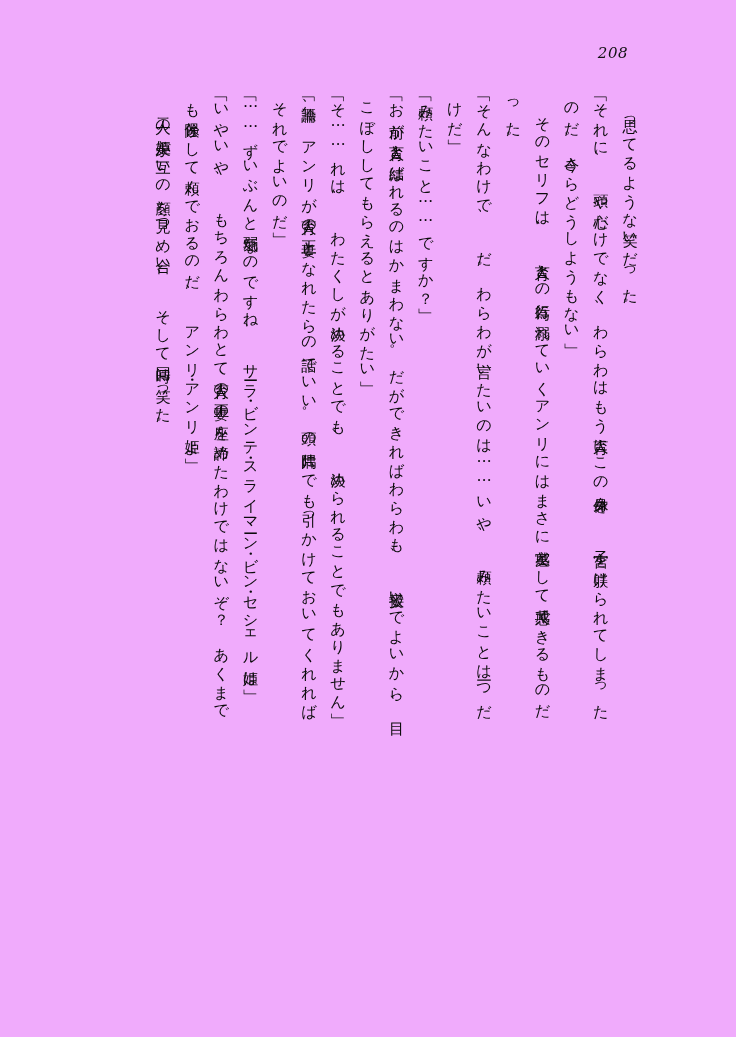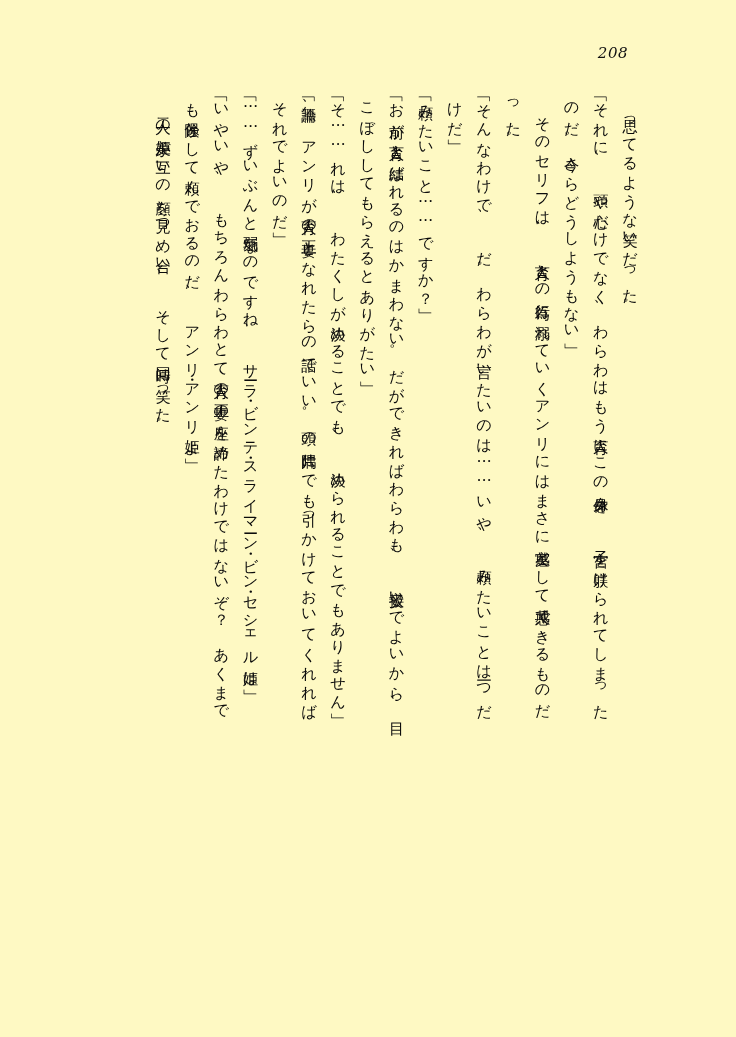--- a/index.html
+++ b/index.html
@@ -14,21 +14,21 @@
     color: #000000;
     overflow: hidden;
     position: relative;
   }
 
   .page {
     position: absolute;
     left: 0; top: 0;
     width: 736px;
     height: 1037px;
-    background: #fef9c3;
+    background: #f0abfc;
   }
 
   
   .page-number {
     position: absolute;
     top: 44px;
     right: 108px;
     font-family: "DejaVu Serif", "Liberation Serif", serif;
     font-style: italic;
     font-size: 15px;

